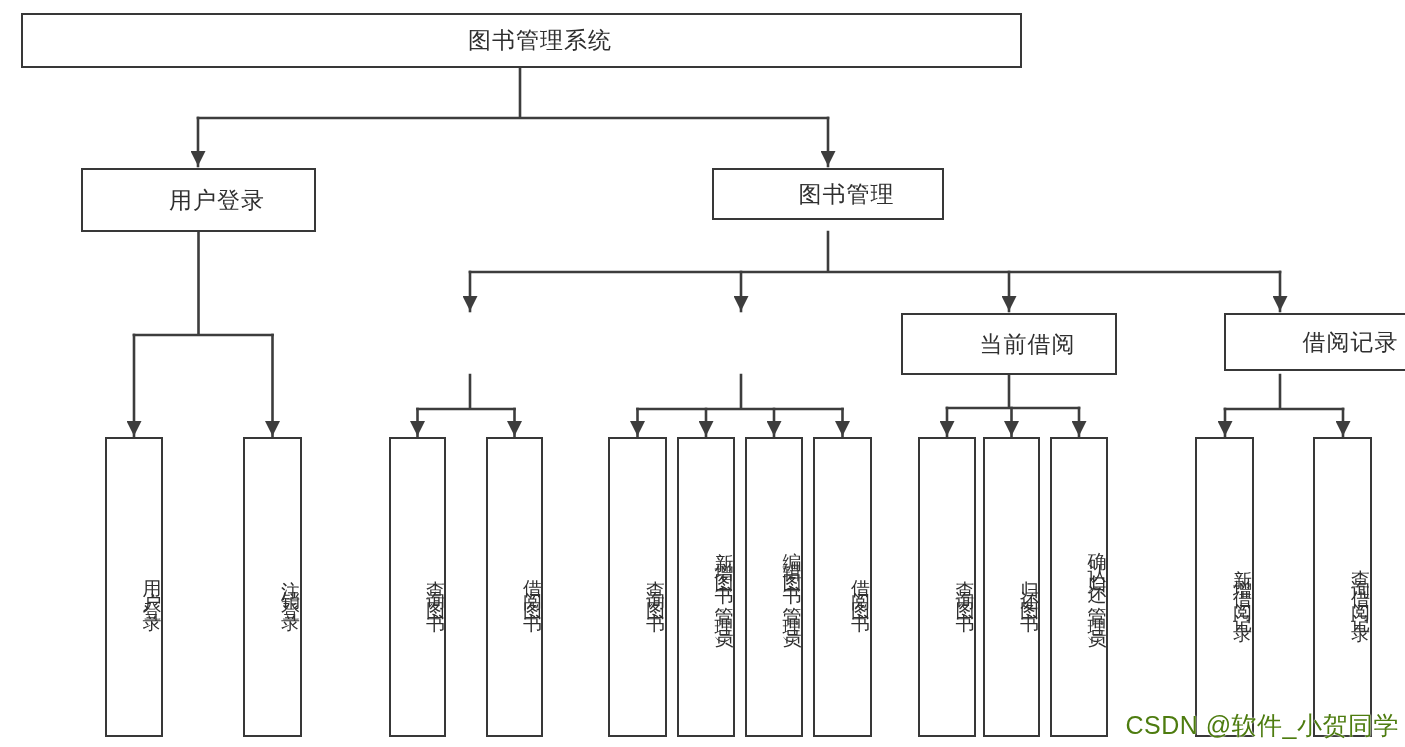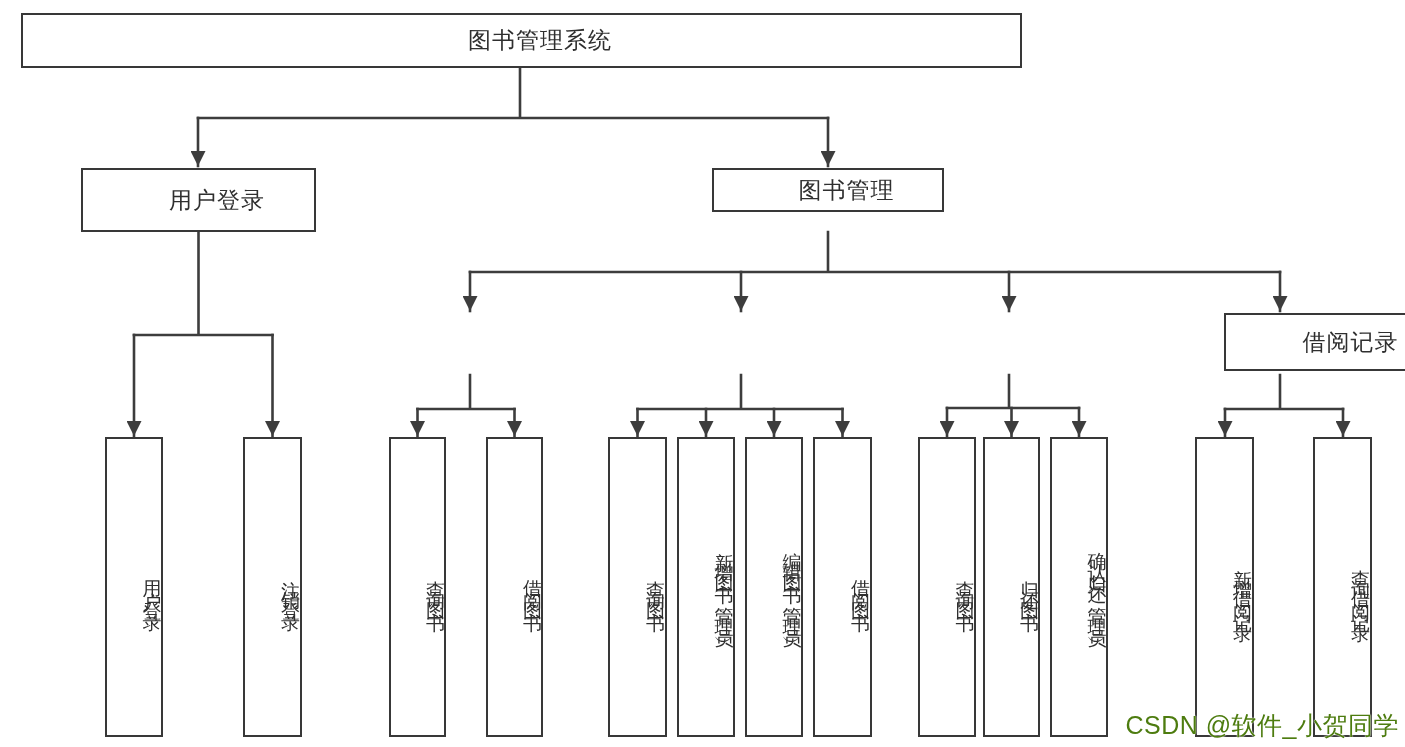--- a/index.html
+++ b/index.html
@@ -95,22 +95,23 @@
 
       <path d="M1280,375 V409 M1225,409 H1343"></path>
       <line x1="1225" y1="409" x2="1225" y2="436" marker-end="url(#arr)"></line>
       <line x1="1343" y1="409" x2="1343" y2="436" marker-end="url(#arr)"></line>
     </g>
   </svg>
 
   <div class="node hbox root-box" style="left:21px; top:13px; width:1001px; height:55px;">图书管理系统</div>
 
   <div class="node hbox" style="left:81px; top:168px; width:235px; height:64px;">用户登录</div>
-  <div class="node hbox" style="left:712px; top:168px; width:232px; height:44px;">图书管理</div>
+  <div class="node hbox" style="left:712px; top:168px; width:232px; height:52px;">图书管理</div>
 
+  <div class="node hbox" style="left:901px; top:313px; width:216px; height:62px;">当前借阅</div>
   <div class="node hbox" style="left:1224px; top:313px; width:216px; height:58px;">借阅记录</div>
 
   <div class="node vbox" style="left:105px; top:437px; width:58px; height:300px;">用户登录</div>
   <div class="node vbox" style="left:243px; top:437px; width:59px; height:300px;">注销登录</div>
 
   <div class="node vbox" style="left:389px; top:437px; width:57px; height:300px;">查询图书</div>
   <div class="node vbox" style="left:486px; top:437px; width:57px; height:300px;">借阅图书</div>
 
   <div class="node vbox" style="left:608px; top:437px; width:59px; height:300px;">查询图书</div>
   <div class="node vbox" style="left:677px; top:437px; width:58px; height:300px;">新增图书（管理员）</div>

